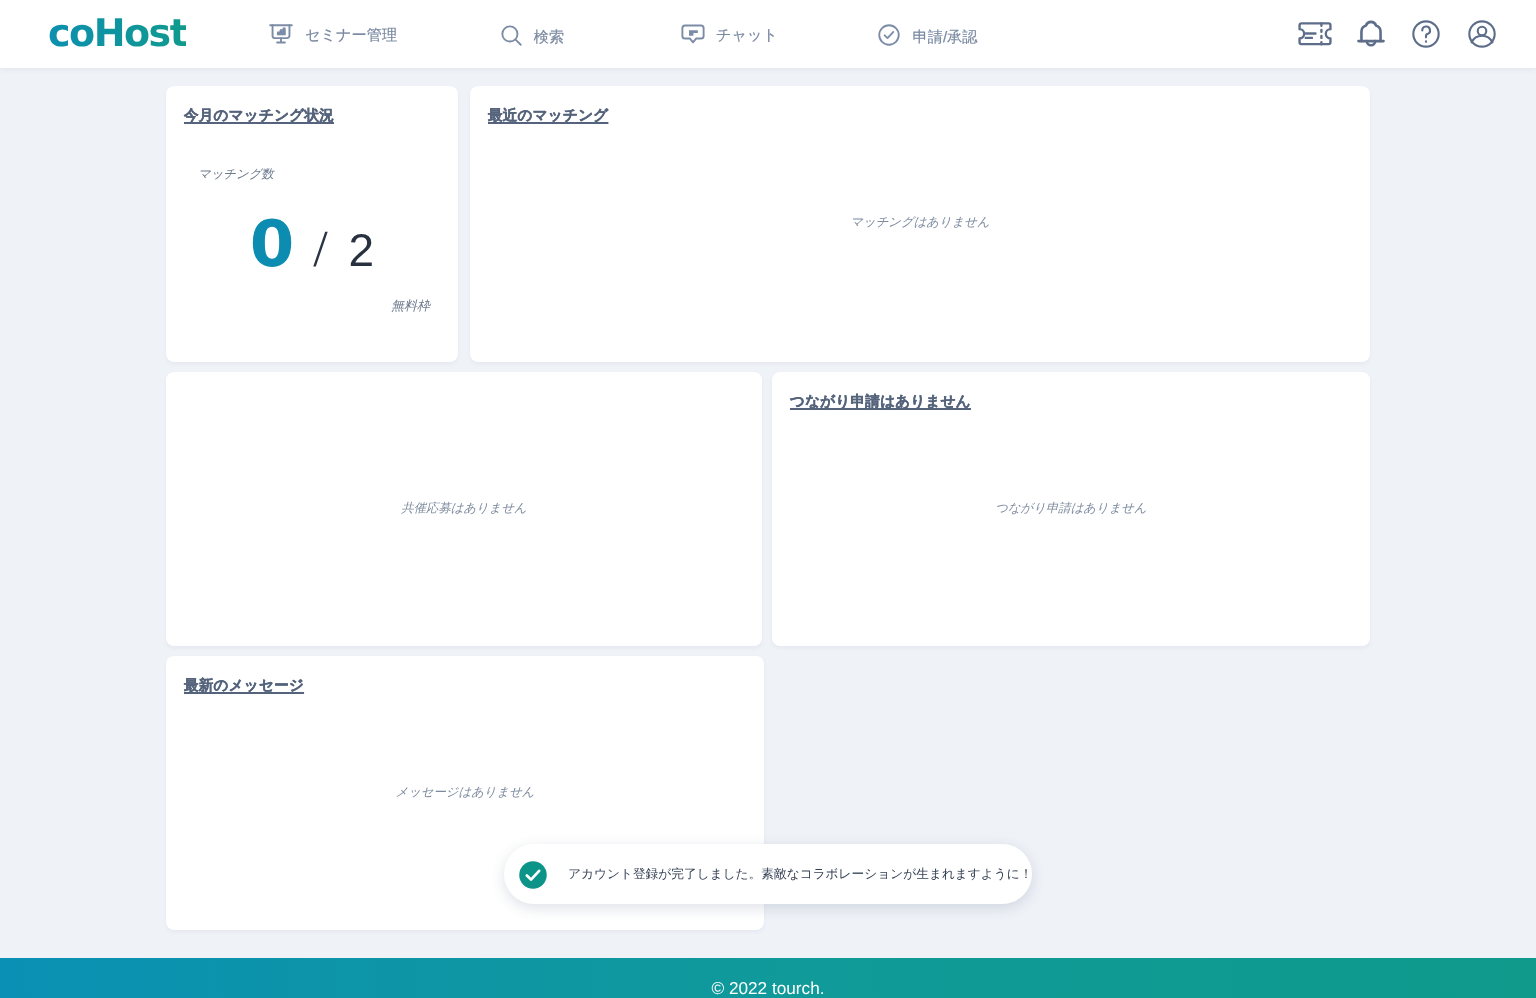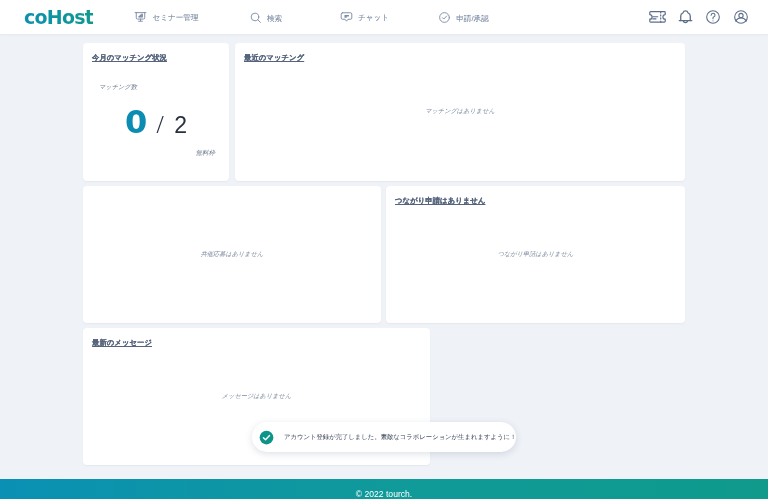--- a/index.html
+++ b/index.html
@@ -35,21 +35,21 @@
   .row:nth-child(2) { gap: 5px; }
   .card { background: #fff; border-radius: 4px; box-shadow: 0 1px 2px rgba(60,75,100,0.06); position: relative; }
   .card-title { font-size: 7.3px; color: #55647c; font-weight: 700; padding: 10px 0 0 9px; letter-spacing: 0.1px; text-decoration: underline;
                 -webkit-text-stroke: 0.12px #55647c; }
   .empty { position: absolute; left: 0; right: 0; top: 50%; transform: translateY(-53%);
            text-align: center; font-size: 6.2px; color: #7e8b9f; font-style: italic; }
   .c-match { width: 146px; height: 138px; }
   .c-recent { width: 450px; height: 138px; }
   .c-apps { width: 298px; height: 137px; }
   .c-conn { width: 299px; height: 137px; }
-  .c-msg { width: 347px; height: 137px; }
+  .c-msg { width: 299px; height: 137px; }
   .m-label { font-size: 6.2px; color: #6d7b8e; font-style: italic; position: absolute; left: 16px; top: 40px; }
   .m-nums { position: absolute; left: 0; right: 0; top: 63px; text-align: center; line-height: 1; }
   .m-cur { font-size: 32px; font-weight: 700; color: #0b8cb0; font-family: "DejaVu Sans", sans-serif; }
   .m-sep { font-size: 26px; color: #2b3443; font-family: "Liberation Serif", serif; margin: 0 1px 0 5px; }
   .m-tot { font-size: 23px; color: #28313f; margin-left: 5px; }
   .m-note { position: absolute; right: 14px; top: 106px; font-size: 6.5px; color: #6d7b8e; font-style: italic; }
 
   .toast { position: absolute; left: 252px; top: 388px; width: 264px; height: 30px;
            background: #fff; border-radius: 15px; box-shadow: 0 2px 7px rgba(60,80,110,0.17);
            display: flex; align-items: center; padding-left: 7px; }

